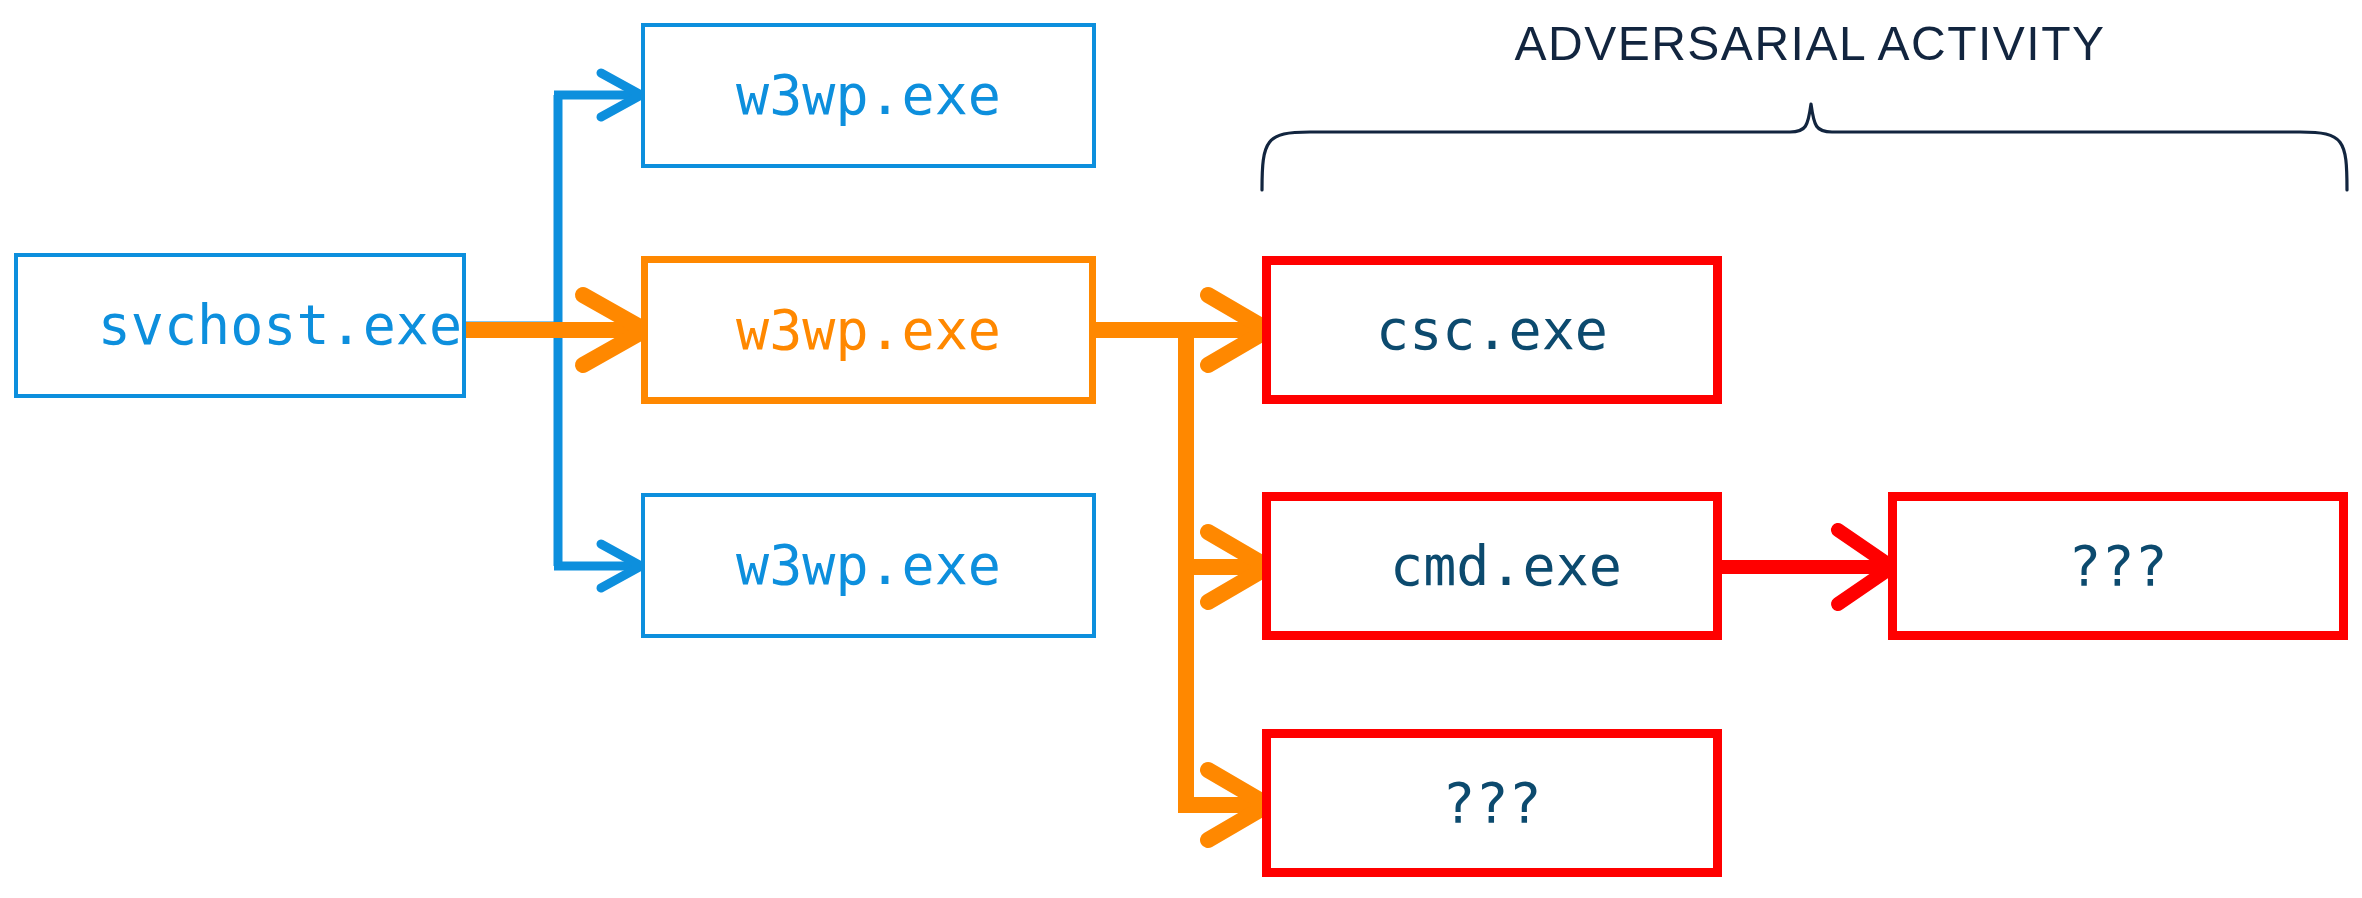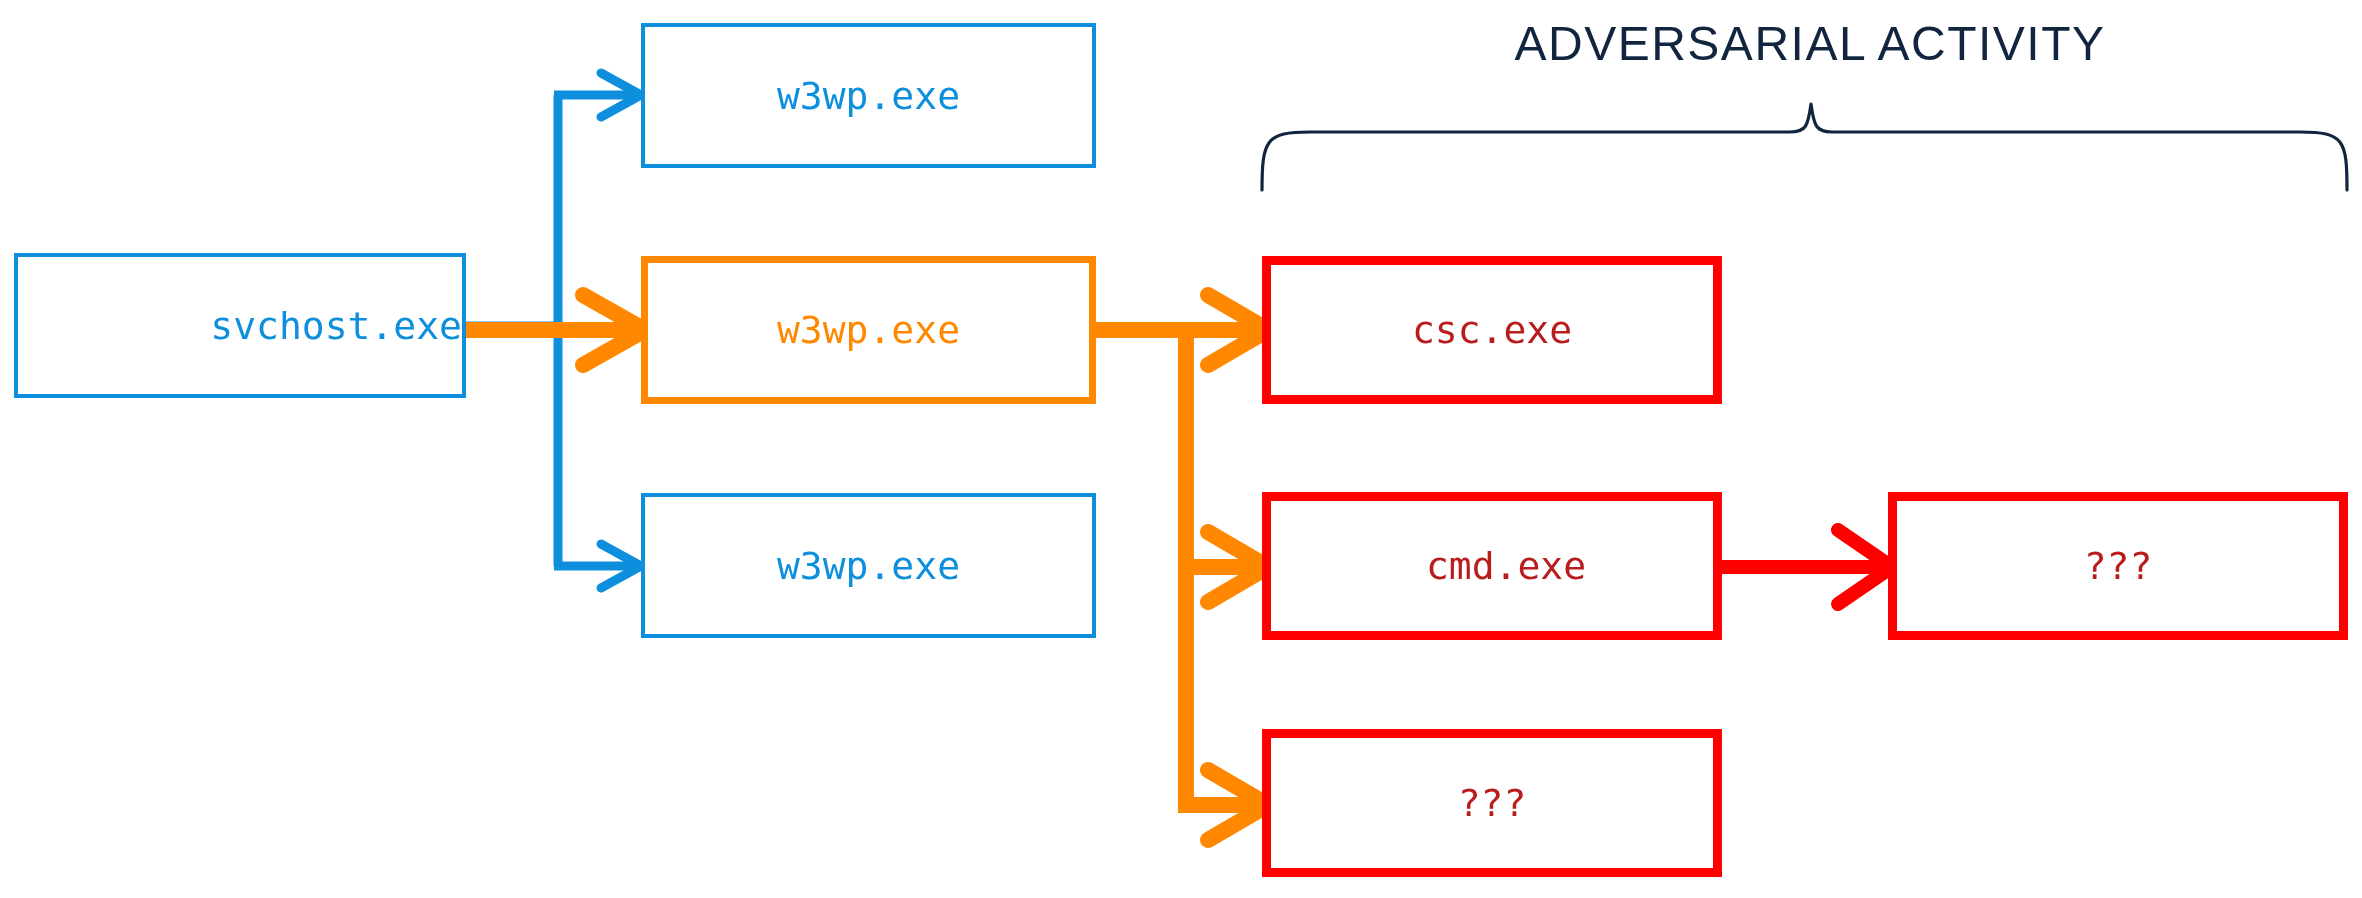--- a/index.html
+++ b/index.html
@@ -27,37 +27,37 @@
   .node-box {
     position: absolute;
     box-sizing: border-box;
     background: #ffffff;
     display: flex;
     align-items: center;
     justify-content: center;
   }
   .node-label {
     font-family: "DejaVu Sans Mono", monospace;
-    font-size: 38px;
+    font-size: 55px;
     letter-spacing: 0px;
     white-space: nowrap;
     line-height: 1;
   }
   .blue-box {
     border: 4px solid #0d8fdd;
   }
   .blue-box .node-label { color: #0d8fdd; }
   .orange-box {
     border: 7px solid #ff8800;
   }
   .orange-box .node-label { color: #ff8800; }
   .red-box {
     border: 9px solid #ff0000;
   }
-  .red-box .node-label { color: #b91c1c; }
+  .red-box .node-label { color: #0c4a6e; }
   .group-title {
     position: absolute;
     color: #12253f;
     font-family: "Liberation Sans", sans-serif;
     font-size: 48px;
     font-weight: 400;
     letter-spacing: 1.5px;
     white-space: nowrap;
     text-align: center;
   }

